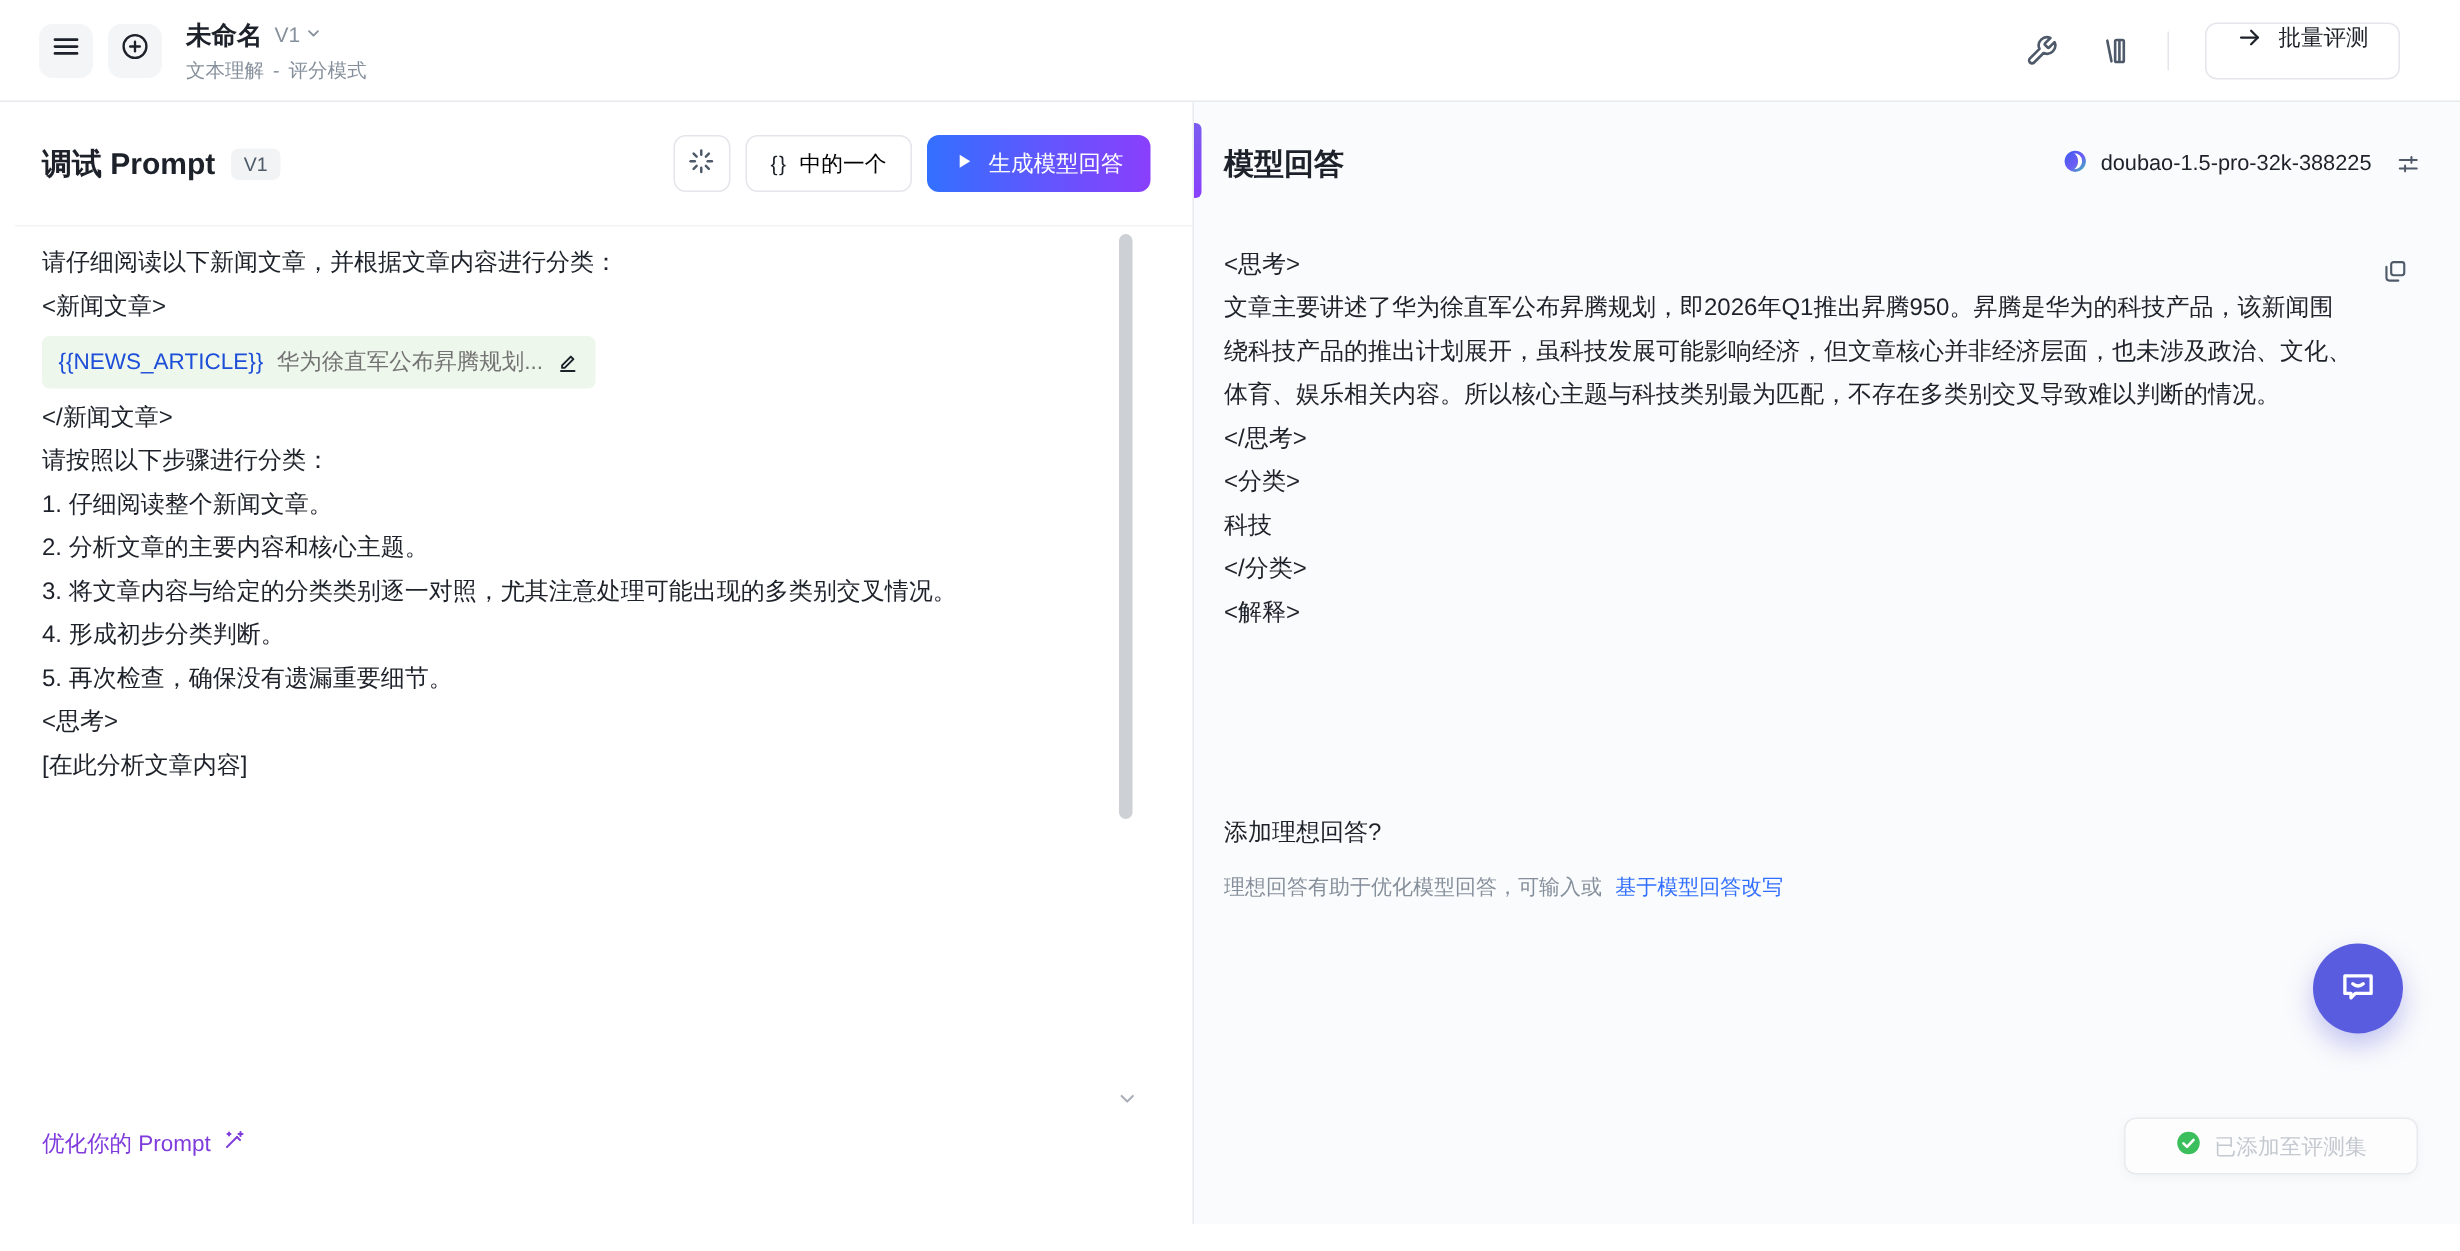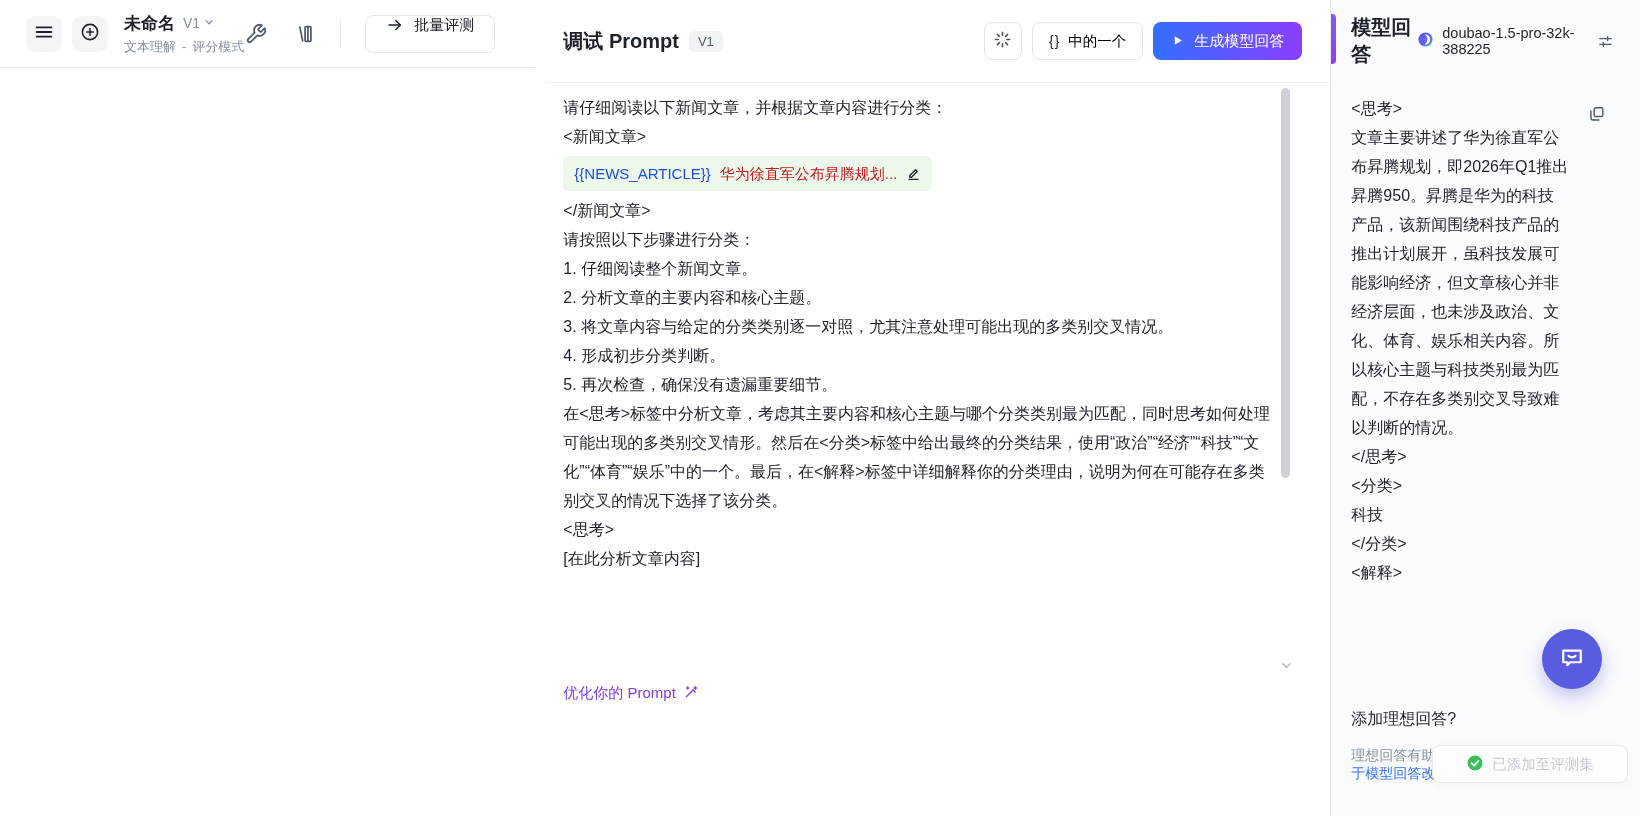--- a/index.html
+++ b/index.html
@@ -1,18 +1,18 @@
 <!DOCTYPE html>
 <html><head>
 <meta charset="utf-8">
 <style>
   * { margin:0; padding:0; box-sizing:border-box; }
   html,body { width:1640px; height:834px; overflow:hidden; }
   body { font-family:"Liberation Sans","DejaVu Sans",sans-serif; color:#1d2129; background:#fff; }
-  .app { width:1640px; height:816px; display:flex; flex-direction:row; }
+  .app { width:1640px; height:816px; display:flex; flex-direction:column; }
 
   
   .topbar { height:68px; border-bottom:1px solid #e8eaee; background:#fff; display:flex; align-items:center; padding:0 40px 0 26px; flex:0 0 auto; }
   .icon-btn-soft { width:36px; height:36px; border-radius:9px; background:#f4f5f7; display:flex; align-items:center; justify-content:center; cursor:pointer; }
   .icon-btn-soft + .icon-btn-soft { margin-left:10px; }
   .title-block { margin-left:16px; }
   .title-row { display:flex; align-items:center; gap:8px; }
   .doc-title { font-size:17px; font-weight:700; }
   .doc-version { font-size:14px; color:#86909c; display:flex; align-items:center; gap:3px; cursor:pointer; }
   .subtitle { margin-top:3px; font-size:13px; color:#86909c; display:flex; gap:6px; align-items:center; }
@@ -34,21 +34,21 @@
   .tool-btn { width:38px; height:38px; border:1px solid #e5e6eb; border-radius:8px; background:#fff; display:flex; align-items:center; justify-content:center; cursor:pointer; }
   .vars-btn { height:38px; margin-left:10px; padding:0 16px; border:1px solid #e5e6eb; border-radius:8px; background:#fff; display:flex; align-items:center; gap:8px; font-size:14.5px; cursor:pointer; }
   .brace-glyph { font-size:14px; color:#1d2129; letter-spacing:1px; }
   .generate-btn { height:38px; margin-left:10px; padding:0 18px; border:none; border-radius:8px; background:linear-gradient(90deg,#3370ff,#8a3ffc); color:#fff; display:flex; align-items:center; gap:10px; font-size:15px; cursor:pointer; }
 
   .prompt-body { position:relative; flex:0 0 592px; height:592px; border-top:1px solid #f2f3f5; padding:10px 52px 0 18px; font-size:16px; line-height:29px; overflow:hidden; }
   .pline { white-space:pre-wrap; }
   .chip-line { margin:5px 0; }
   .var-chip { display:inline-flex; align-items:center; gap:9px; background:#eef7ec; border-radius:5px; padding:3px 11px; cursor:pointer; }
   .var-name { color:#1d4ed8; font-size:15px; }
-  .var-preview { color:#b91c1c; font-size:15px; }
+  .var-preview { color:#737373; font-size:15px; }
   .edit-icon { display:flex; cursor:pointer; }
 
   .sb-thumb { position:absolute; right:40px; top:5px; width:9px; height:390px; border-radius:5px; background:#cdd1d6; cursor:pointer; }
   .scroll-chevron { position:absolute; right:36px; top:570px; color:#a9aeb8; }
 
   .optimize-row { padding:10px 18px; display:flex; align-items:center; gap:7px; font-size:15px; color:#7f3bdc; cursor:pointer; }
 
   
   .answer-head { height:82px; display:flex; align-items:center; padding:0 26px 0 20px; position:relative; }
   .active-indicator { position:absolute; left:0; top:14px; width:5px; height:50px; border-radius:0 4px 4px 0; background:linear-gradient(180deg,#7b5cf0,#8a3ffc); }
@@ -59,21 +59,21 @@
   .answer-body { padding:12px 70px 0 20px; font-size:16px; line-height:29px; position:relative; }
   .copy-btn { position:absolute; right:34px; top:22px; cursor:pointer; }
   .rline { white-space:pre-wrap; }
 
   .ideal-section { margin:122px 0 0 20px; }
   .ideal-q { font-size:16px; color:#1d2129; }
   .ideal-hint { margin-top:17px; font-size:14px; color:#86909c; }
   .ideal-link { color:#3370ff; margin-left:5px; cursor:pointer; }
 
   .chat-fab { position:absolute; right:38px; bottom:127px; width:60px; height:60px; border-radius:50%; background:#5a5ce0; box-shadow:0 8px 18px rgba(90,92,224,.35); display:flex; align-items:center; justify-content:center; cursor:pointer; }
-  .added-btn { position:absolute; right:12px; bottom:33px; width:196px; height:38px; background:#fdfdfe; border:1px solid #e8eaee; border-radius:8px; box-shadow:0 2px 8px rgba(0,0,0,.04); display:flex; align-items:center; justify-content:center; gap:8px; color:#c4c9d0; font-size:14.5px; cursor:not-allowed; }
+  .added-btn { position:absolute; right:28px; bottom:33px; width:196px; height:38px; background:#fdfdfe; border:1px solid #e8eaee; border-radius:8px; box-shadow:0 2px 8px rgba(0,0,0,.04); display:flex; align-items:center; justify-content:center; gap:8px; color:#c4c9d0; font-size:14.5px; cursor:not-allowed; }
 </style>
 </head>
 <body>
 
 <div class="app">
 
   <div class="topbar">
     <div class="icon-btn-soft">
       <span>
         <svg width="22" height="22" viewBox="0 0 24 24" fill="none" stroke="#1d2129" stroke-width="2" stroke-linecap="round">
@@ -186,21 +186,20 @@
             </span>
           </span>
         </div>
         <div class="pline">&lt;/新闻文章&gt;</div>
         <div class="pline">请按照以下步骤进行分类：</div>
         <div class="pline">1. 仔细阅读整个新闻文章。</div>
         <div class="pline">2. 分析文章的主要内容和核心主题。</div>
         <div class="pline">3. 将文章内容与给定的分类类别逐一对照，尤其注意处理可能出现的多类别交叉情况。</div>
         <div class="pline">4. 形成初步分类判断。</div>
         <div class="pline">5. 再次检查，确保没有遗漏重要细节。</div>
-        <div class="pline">在&lt;思考&gt;标签中分析文章，考虑其主要内容和核心主题与哪个分类类别最为匹配，同时思考如何处理可能出现的多类别交叉情形。然后在&lt;分类&gt;标签中给出最终的分类结果，使用“政治”“经济”“科技”“文化”“体育”“娱乐”中的一个。最后，在&lt;解释&gt;标签中详细解释你的分类理由，说明为何在可能存在多类别交叉的情况下选择了该分类。</div>
         <div class="pline">&lt;思考&gt;</div>
         <div class="pline">[在此分析文章内容]</div>
 
         <div class="sb-thumb"></div>
         <div class="scroll-chevron">
           <svg width="15" height="15" viewBox="0 0 24 24" fill="none" stroke="#a9aeb8" stroke-width="2.2" stroke-linecap="round" stroke-linejoin="round">
               <polyline points="6,9 12,15 18,9"></polyline>
             </svg>
         </div>
       </div>

